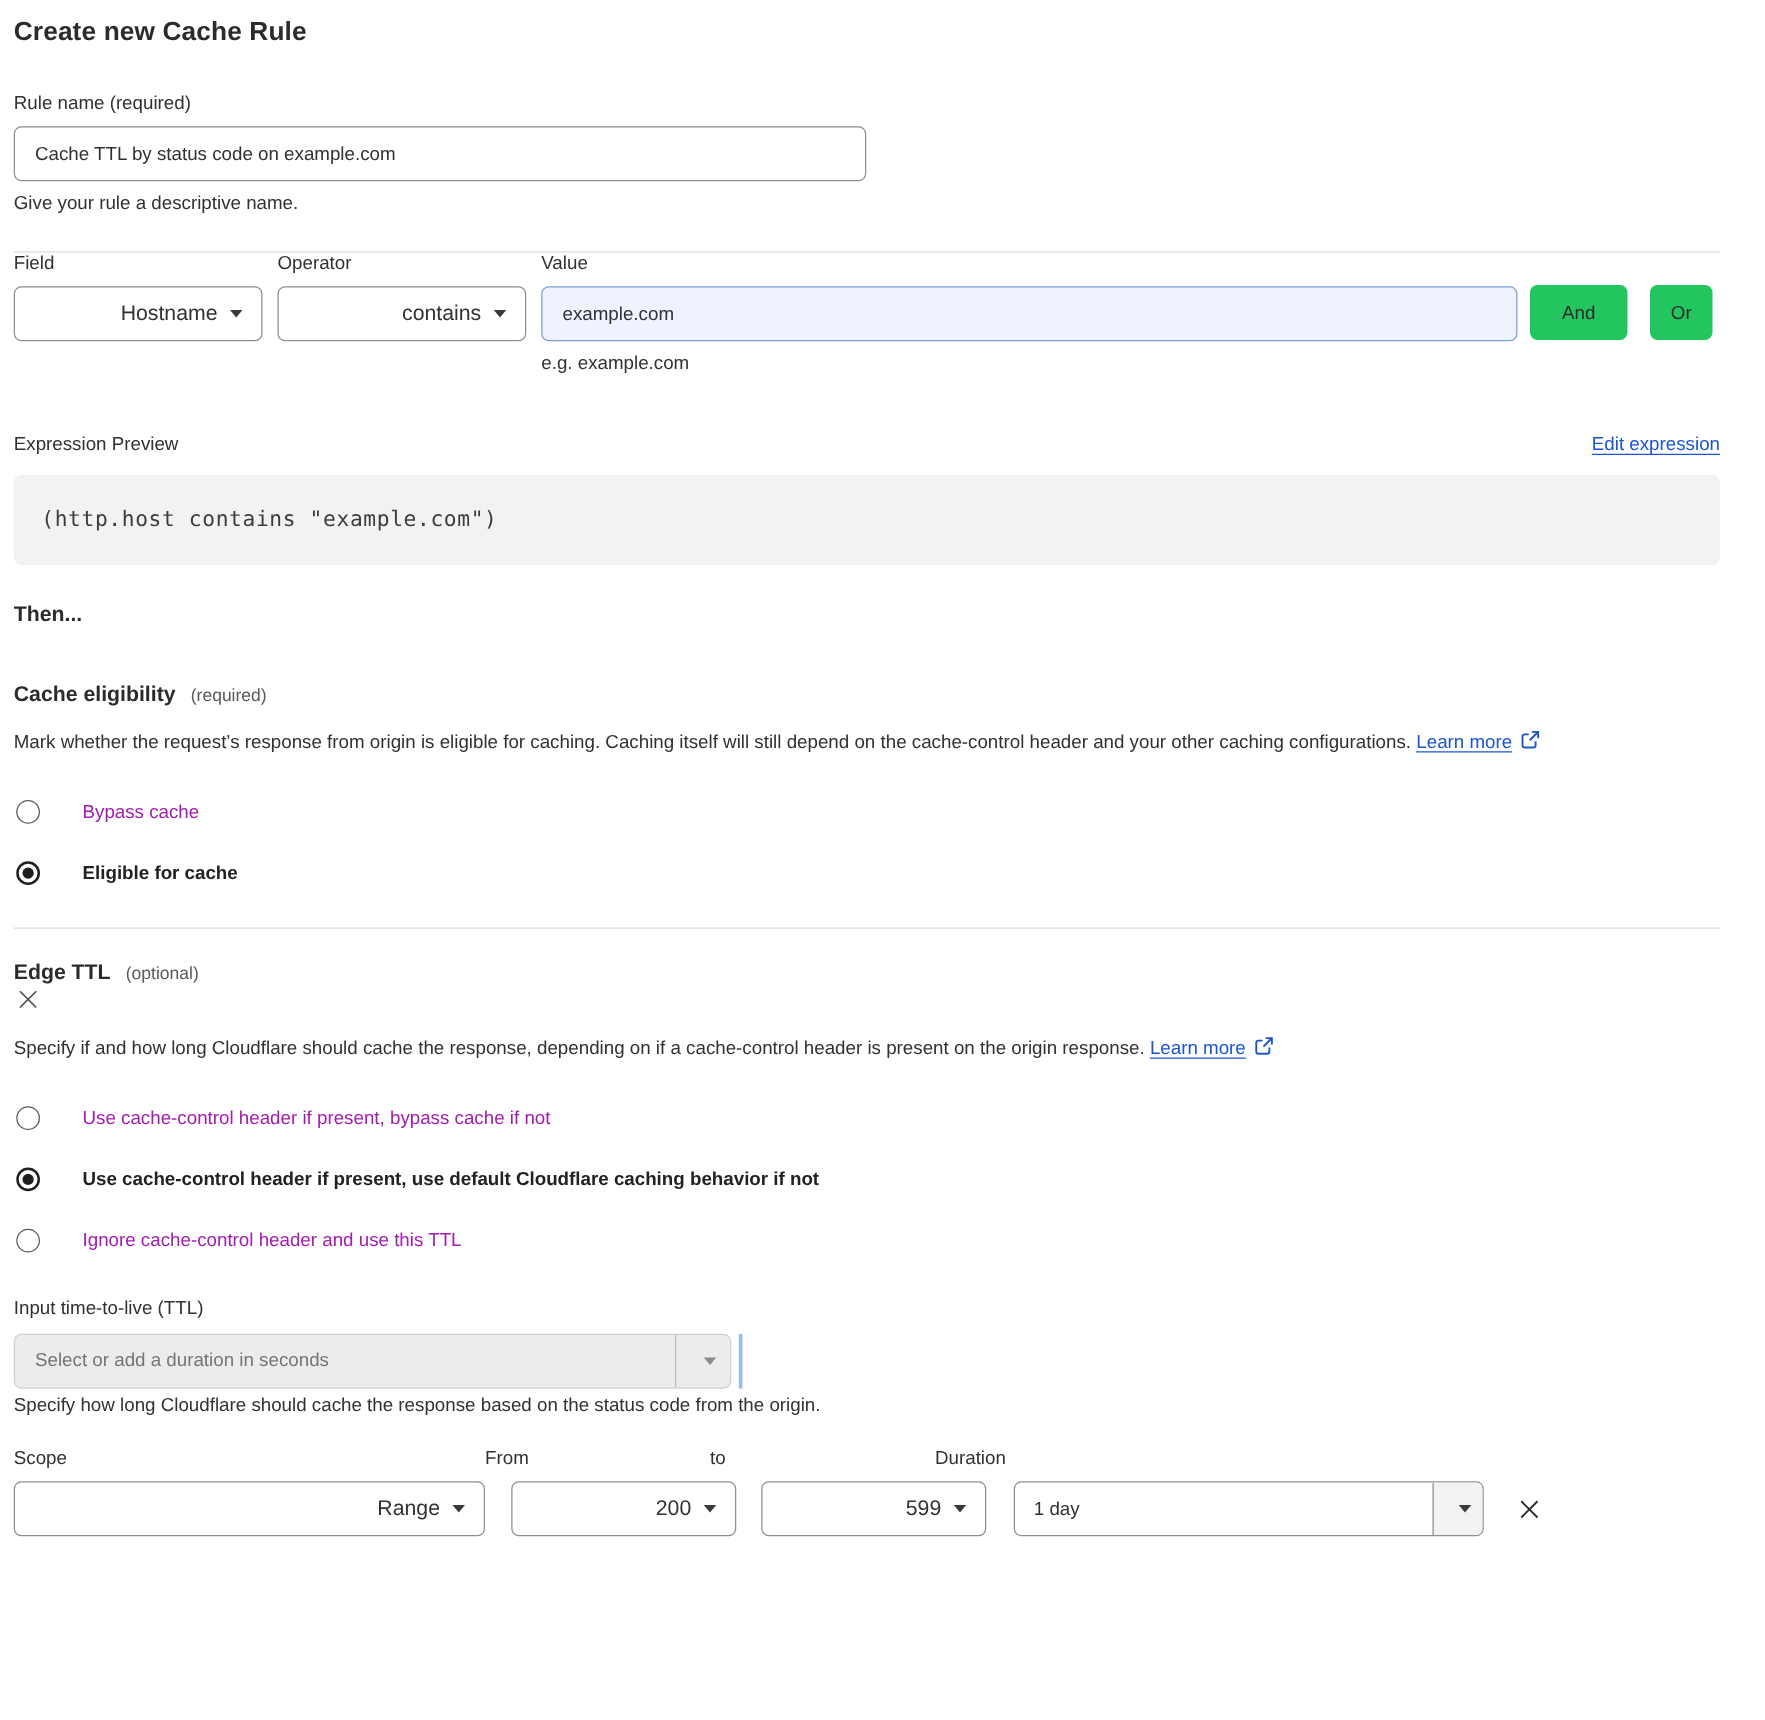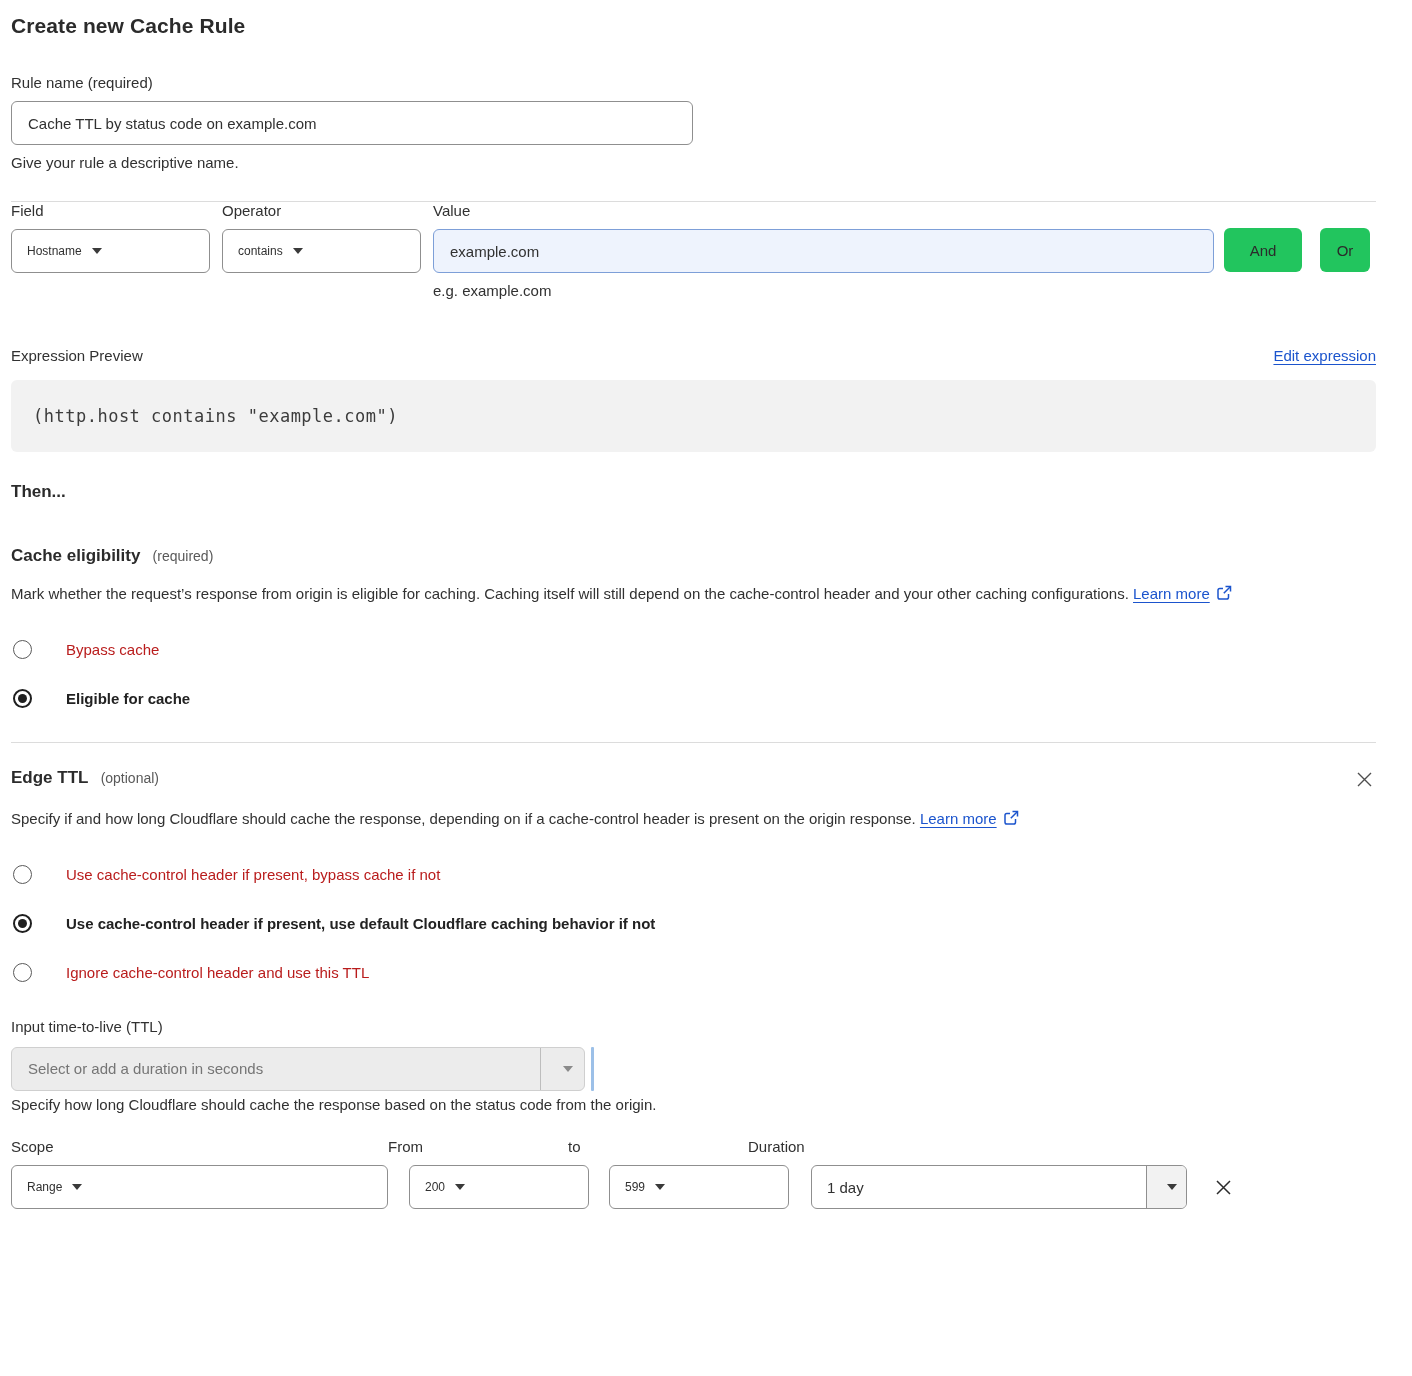--- a/index.html
+++ b/index.html
@@ -28,22 +28,22 @@
   .ext-icon { display:inline-block; vertical-align:-2px; margin-left:6px; }
 
   
   .text-input {
     height:44px; border:1px solid #8f8f8f; border-radius:6px;
     padding:0 16px; font-size:15px; color:#313131; outline:none;
     font-family:"Liberation Sans", sans-serif; background:#fff;
   }
   .select {
     height:44px; border:1px solid #8f8f8f; border-radius:6px; background:#fff;
-    display:flex; align-items:center; justify-content:flex-start;
-    padding:0 15px; cursor:pointer; font-size:12px; color:#313131;
+    display:flex; align-items:center; justify-content:flex-end;
+    padding:0 15px; cursor:pointer; font-size:17px; color:#313131;
   }
   .caret { width:0; height:0; border-left:5px solid transparent; border-right:5px solid transparent; border-top:6px solid #3a3a3a; flex:none; margin-left:10px; }
   .caret.gray { border-top-color:#8a8a8a; }
 
   .row { display:flex; align-items:flex-start; }
   .divider { border:none; border-top:1px solid #dcdcdc; margin:0; }
 
   
   .col-field { width:199px; margin-right:12px; }
   .col-operator { width:199px; margin-right:12px; }
@@ -65,25 +65,25 @@
     background:#f2f2f2; border-radius:6px; margin-top:16px;
     padding:26px 22px; font-family:"DejaVu Sans Mono", monospace;
     font-size:17px; color:#3c3c3c; letter-spacing:.5px;
   }
 
   
   .radio-row { display:flex; align-items:center; margin-top:30px; cursor:pointer; }
   .radio { width:19px; height:19px; border-radius:50%; border:1.5px solid #5a5a5a; background:#fff; flex:none; margin-left:2px; position:relative; }
   .radio.checked { border:2px solid #1f1f1f; }
   .radio.checked::after { content:""; position:absolute; left:50%; top:50%; width:9px; height:9px; margin:-4.5px 0 0 -4.5px; border-radius:50%; background:#1f1f1f; }
-  .radio-label { margin-left:34px; font-size:15px; color:#b91c1c; }
+  .radio-label { margin-left:34px; font-size:15px; color:#a21caf; }
   .radio-label.bold { font-weight:700; color:#222; }
 
   
-  .sec-head { display:flex; justify-content:space-between; align-items:flex-start; }
+  .sec-head { display:flex; justify-content:space-between; align-items:flex-start;flex-direction:column; }
   .close-x { background:none; border:none; cursor:pointer; padding:2px; line-height:0; }
 
   
   .ttl-row { display:flex; align-items:center; margin-top:12px; }
   .ttl-select {
     width:574px; height:44px; background:#ececec; border:1px solid #cfcfcf; border-radius:6px;
     display:flex; align-items:center; overflow:hidden; cursor:default;
   }
   .ttl-placeholder { flex:1; padding:0 16px; color:#9a9a9a; font-size:15px; }
   .ttl-arrow-zone { width:44px; height:100%; border-left:1px solid #bdbdbd; display:flex; align-items:center; justify-content:center; }

